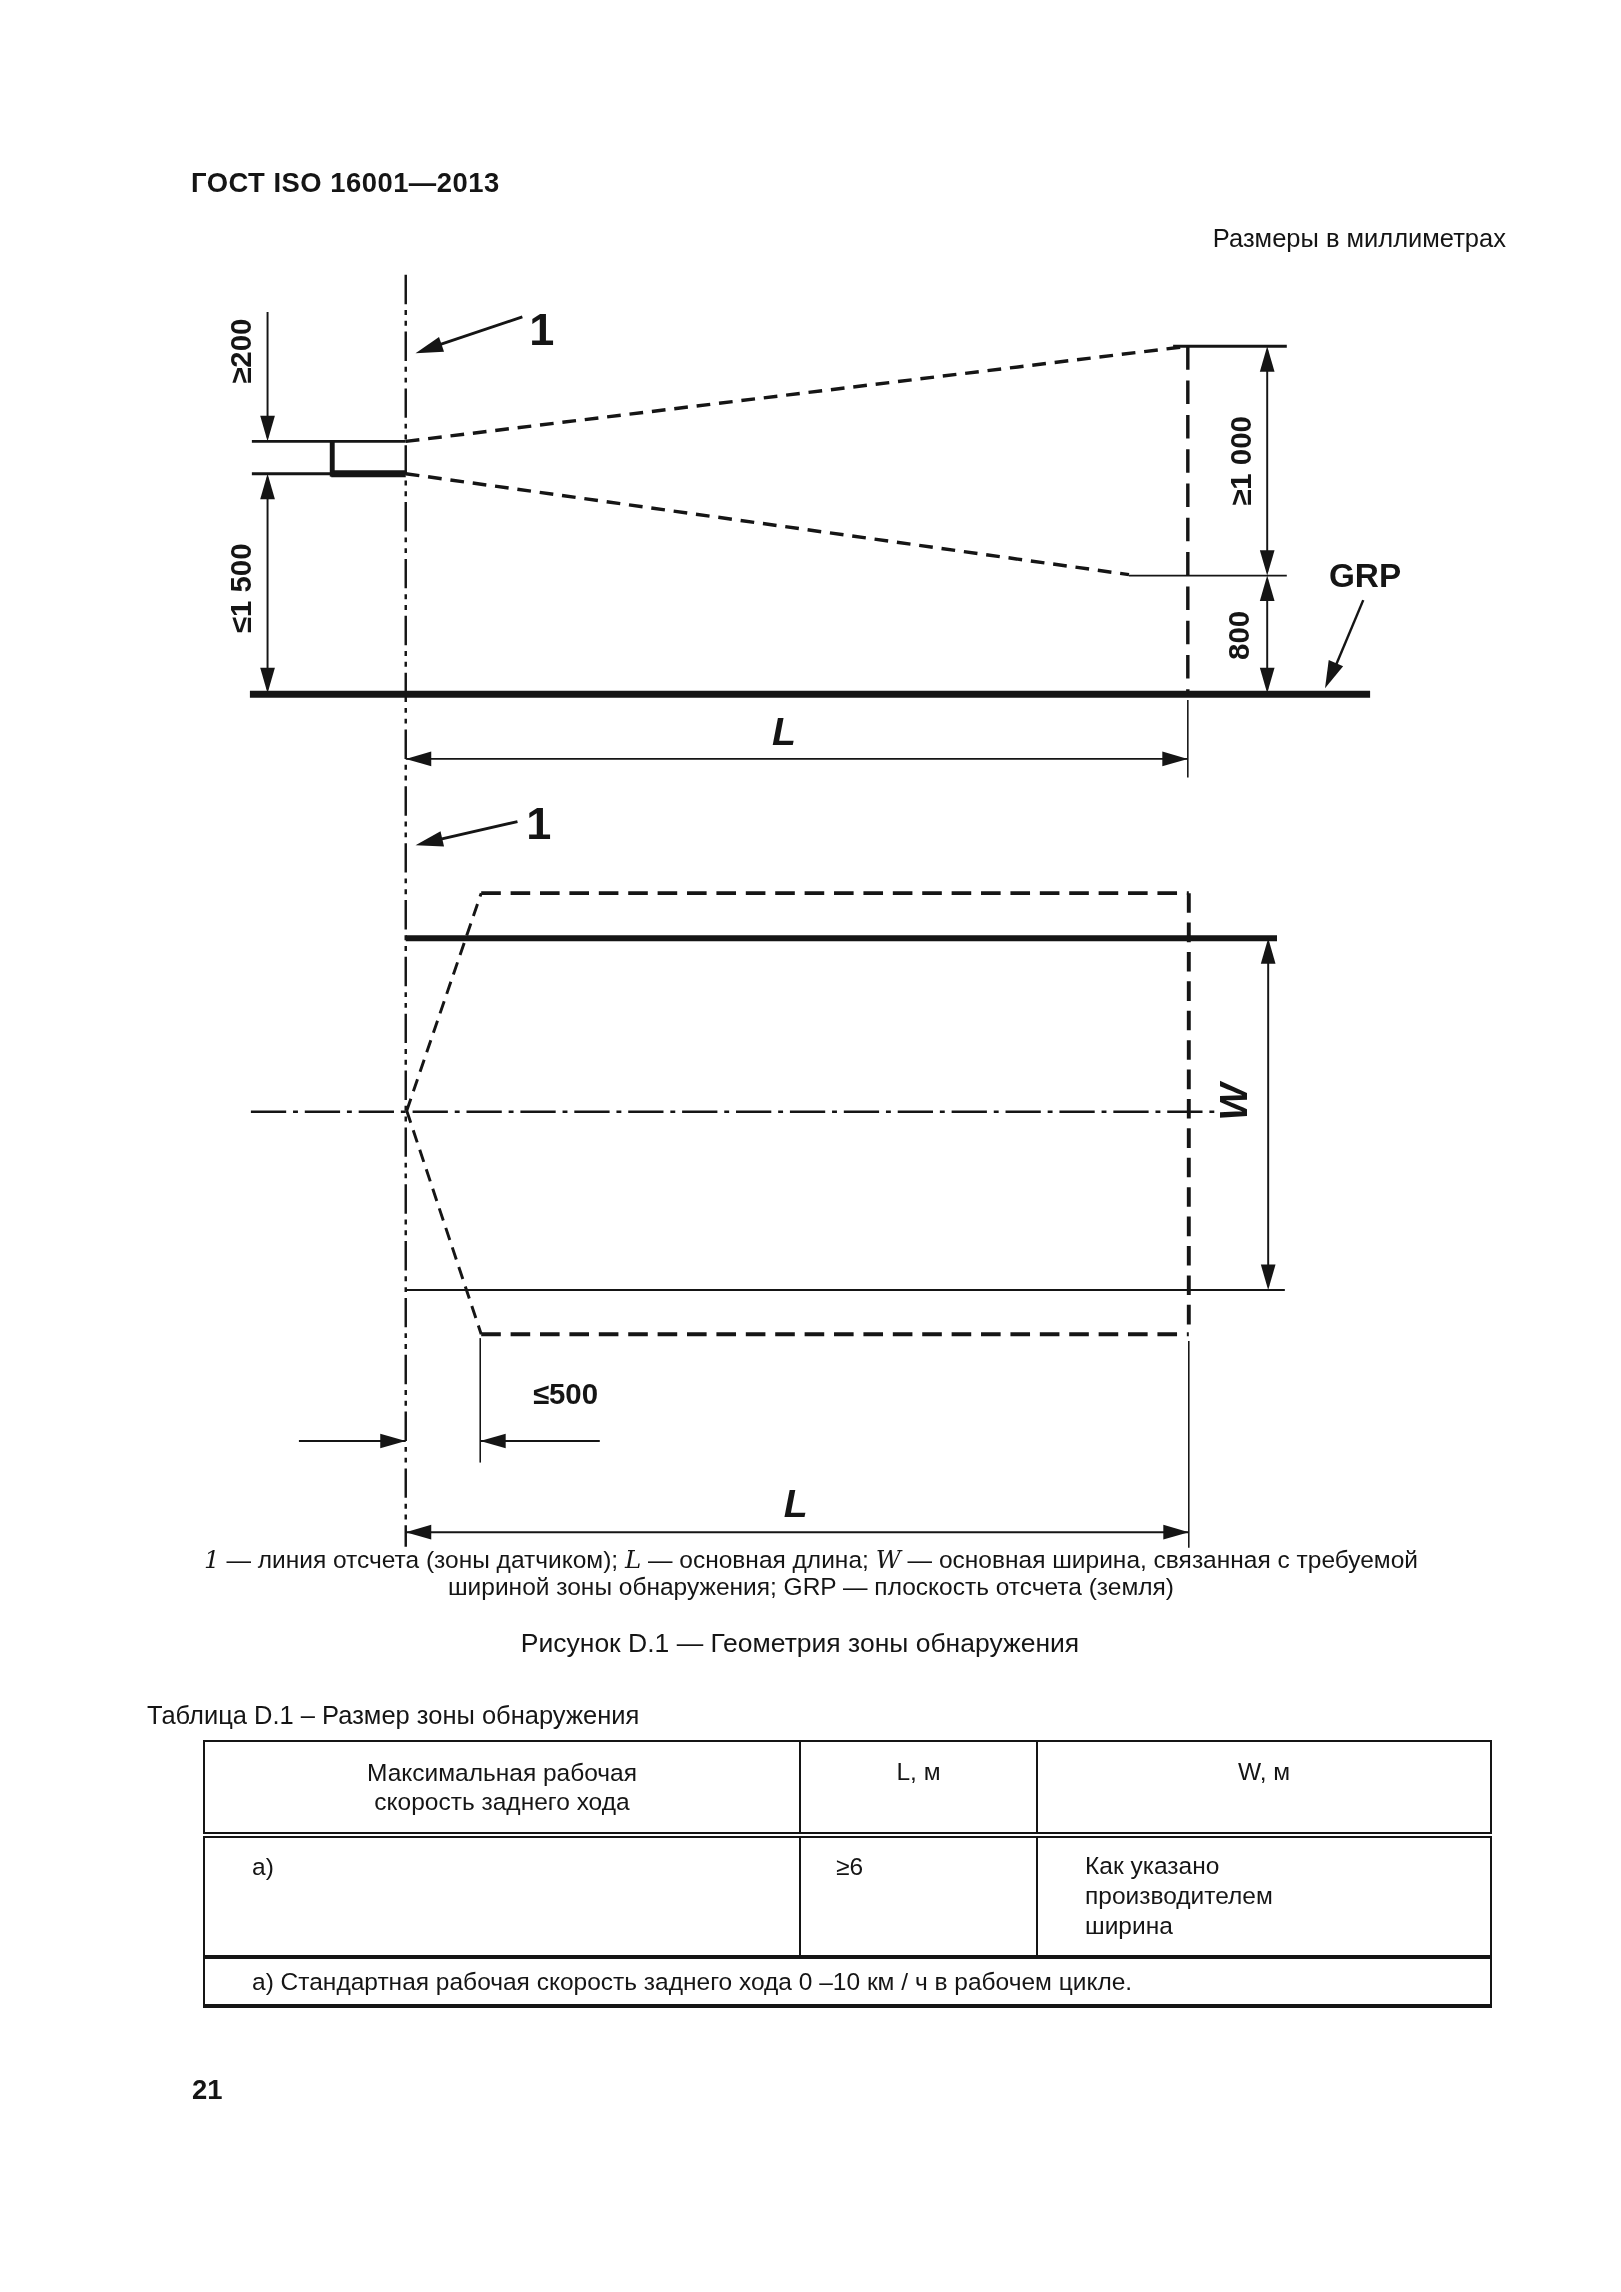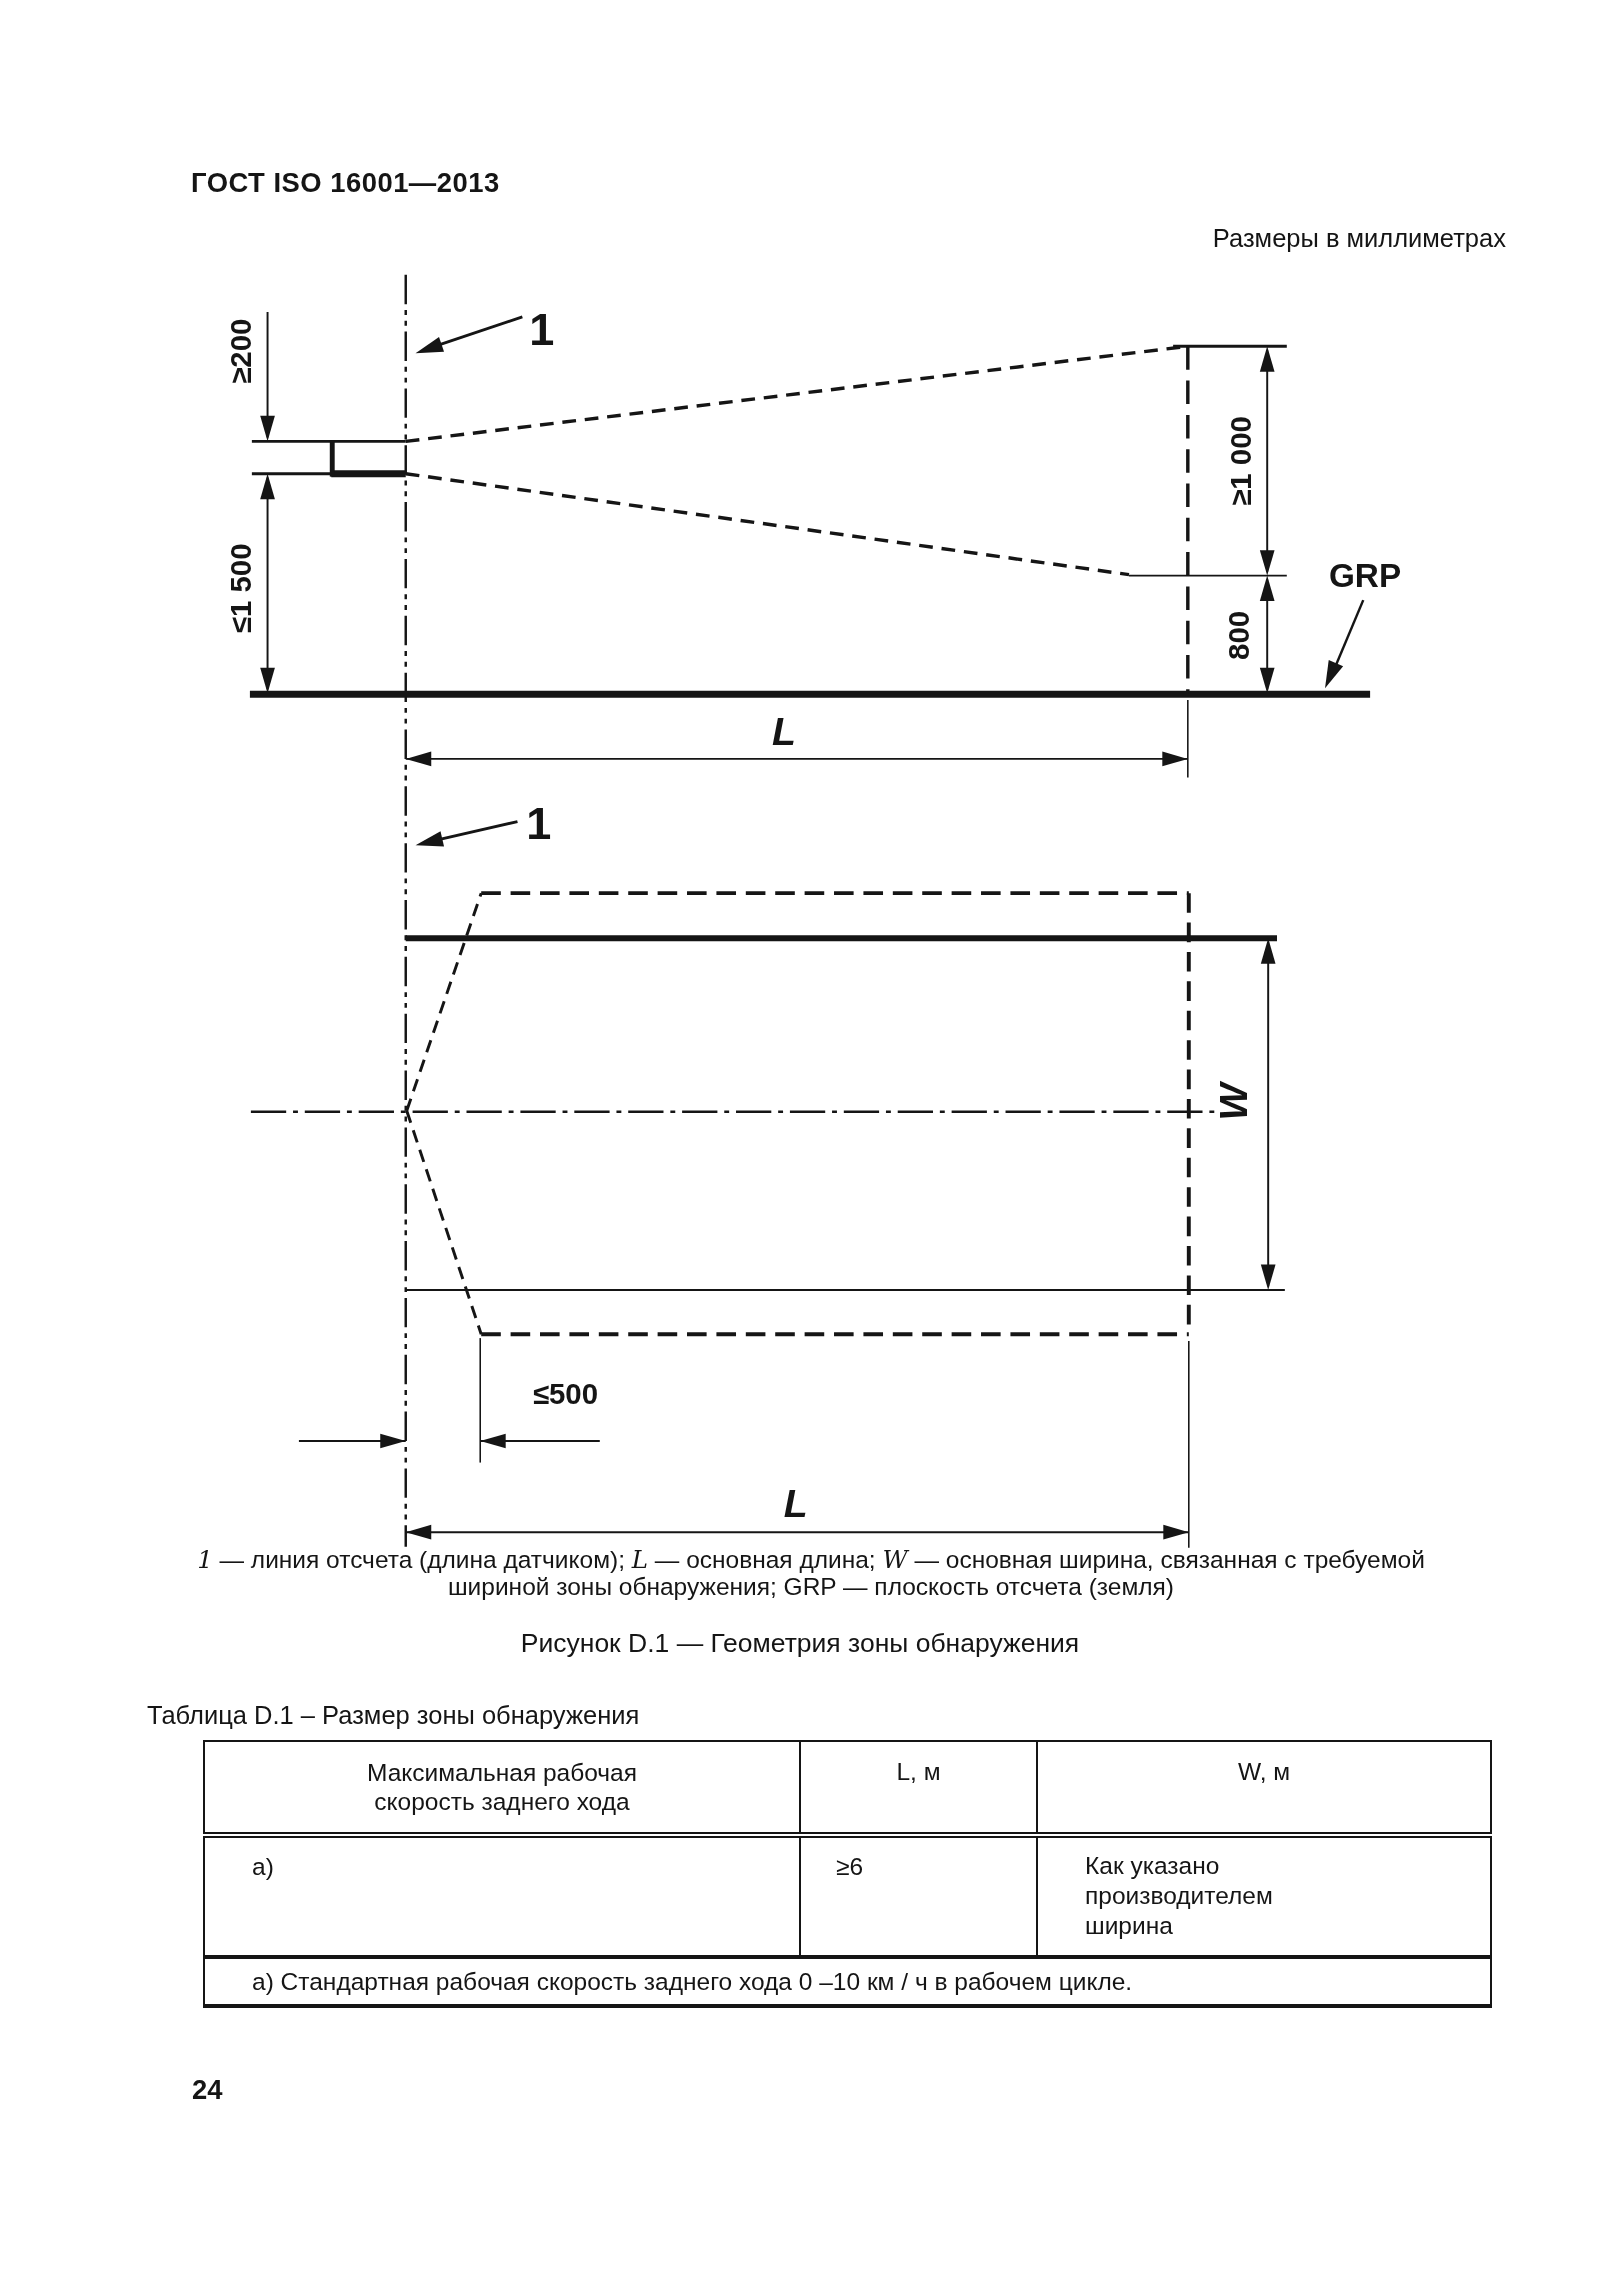--- a/index.html
+++ b/index.html
@@ -117,21 +117,21 @@
   <polygon points="490,1470 516,1462.5 516,1477.5"></polygon>
   <text class="dimtxt" x="577" y="1432" text-anchor="middle">≤500</text>
 
   <line x1="414" y1="1563" x2="1213" y2="1563" stroke-width="2"></line>
   <polygon points="414,1563 440,1555.5 440,1570.5"></polygon>
   <polygon points="1213,1563 1187,1555.5 1187,1570.5"></polygon>
   <line x1="1213" y1="1368" x2="1213" y2="1579" stroke-width="1.6"></line>
   <text class="symtxt" x="812" y="1548" text-anchor="middle">L</text>
 </svg>
 
-<div class="abs" id="fig-caption"><span class="sym">1</span><span> — линия отсчета (длина датчиком); </span><span class="sym">L</span><span> — основная длина; </span><span class="sym">W</span><span> — основная ширина, связанная с требуемой шириной зоны обнаружения; GRP — плоскость отсчета (земля)</span></div>
+<div class="abs" id="fig-caption"><span class="sym">1</span><span> — линия отсчета (зоны датчиком); </span><span class="sym">L</span><span> — основная длина; </span><span class="sym">W</span><span> — основная ширина, связанная с требуемой шириной зоны обнаружения; GRP — плоскость отсчета (земля)</span></div>
 
 <div class="abs" id="fig-title">Рисунок D.1 — Геометрия зоны обнаружения</div>
 
 <div class="abs" id="table-caption">Таблица D.1 – Размер зоны обнаружения</div>
 
 <div class="abs" id="zone-table">
   <table>
     <colgroup>
       <col style="width:596px">
         <col style="width:237px">
@@ -154,14 +154,14 @@
             <div class="cwrap">Как указано производителем ширина</div>
           </td>
       </tr>
       <tr class="foot">
         <td colspan="3">а) Стандартная рабочая скорость заднего хода 0 –10 км / ч в рабочем цикле.</td>
       </tr>
     </tbody>
   </table>
 </div>
 
-<div class="abs" id="page-number">24</div>
+<div class="abs" id="page-number">21</div>
 
 
 </body></html>

